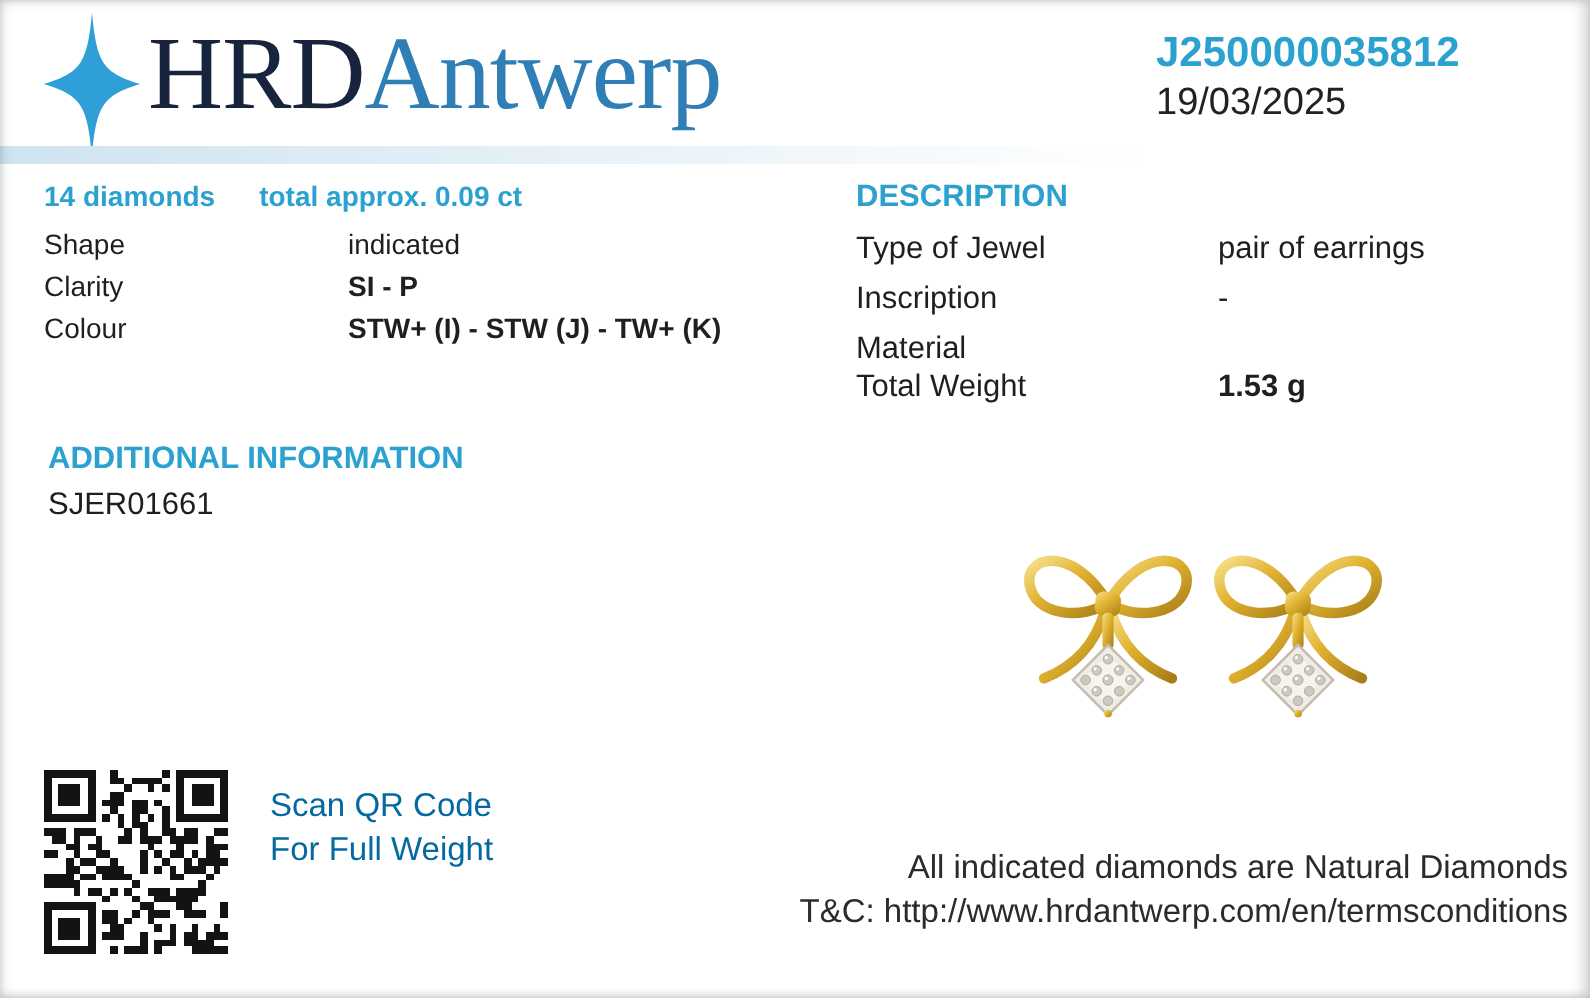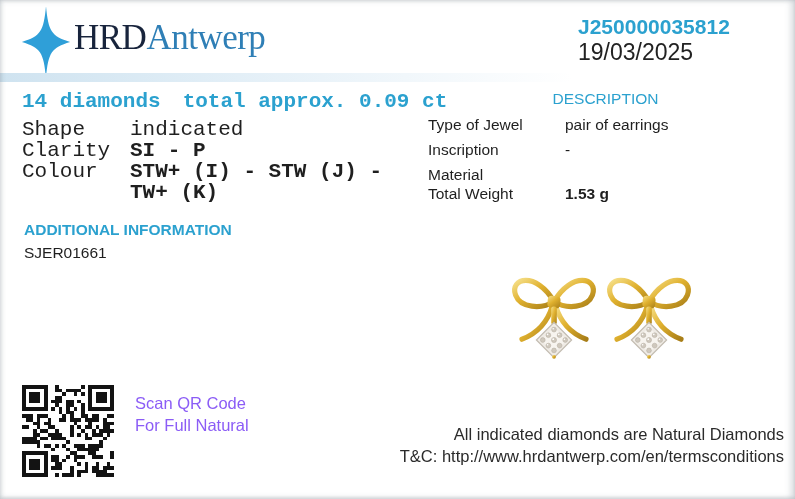--- a/index.html
+++ b/index.html
@@ -12,60 +12,60 @@
     content:"";position:absolute;inset:0;pointer-events:none;
     box-shadow:inset 2px 0 4px rgba(120,130,140,.22),
                inset -4px 0 6px rgba(120,130,140,.28),
                inset 0 -2px 3px rgba(120,130,140,.12),
                inset 0 1px 2px rgba(150,160,170,.10);
   }
   
   .star{position:absolute;left:19px;top:5px;width:54px;height:74px;}
   .logo-text{
     position:absolute;left:74px;top:13px;
-    font-family:"Liberation Serif", serif;font-size:35px;line-height:50px;
+    font-family:"Liberation Serif", serif;font-size:52px;line-height:50px;
     letter-spacing:-0.5px;white-space:nowrap;
   }
   .logo-hrd{color:var(--logo_navy,#18243c);}
   .logo-antwerp{color:var(--logo_blue,#2f7fb6);}
   .cert-block{position:absolute;left:578px;top:15px;line-height:24px;}
   .cert-number{font-size:21px;font-weight:bold;color:var(--accent,#2ba1cf);text-align:center;}
-  .cert-date{font-size:23px;color:#222222;margin-top:1px;}
+  .cert-date{font-size:19px;color:#222222;margin-top:1px;}
   .divider{
     position:absolute;left:0;top:73px;width:100%;height:9px;
     background:linear-gradient(to right,#cfe3f0 0%,#e3eff7 30%,rgba(255,255,255,0) 72%);
   }
   
-  .summary{position:absolute;left:22px;top:90px;width:390px;font-size:21px;font-family:Liberation Mono, monospace;}
+  .summary{position:absolute;left:22px;top:90px;width:390px;font-size:14px;}
   .summary-head{font-weight:bold;color:var(--accent,#2ba1cf);white-space:nowrap;}
   .summary-head .gap{display:inline-block;width:22px;}
   .kv-rows{margin-top:6px;}
-  .kv-row{display:flex;height:21px;line-height:21px;}
+  .kv-row{display:flex;height:21px;line-height:21px;gap:44px;}
   .summary .kv-row .kv-label{width:108px;flex:0 0 108px;}
   .kv-value.bold{font-weight:bold;}
   .addinfo{position:absolute;left:24px;top:221px;font-size:15.5px;}
   .addinfo-title{font-weight:bold;color:var(--accent,#2ba1cf);}
   .addinfo-value{margin-top:5px;}
   
   .description{position:absolute;left:428px;top:90px;width:355px;font-size:15.5px;}
-  .desc-title{font-weight:normal;color:var(--accent,#2ba1cf);text-align:center;}
+  .desc-title{font-weight:bold;color:var(--accent,#2ba1cf);}
   .description .kv-rows{margin-top:7px;}
   .description .kv-row{height:19px;line-height:19px;}
   .description .kv-row.sp{margin-bottom:6px;}
   .description .kv-label{width:137px;flex:0 0 137px;}
   
   .jewel{position:absolute;left:498px;top:248px;width:250px;height:152px;}
   
   .qr{
     position:absolute;left:22px;top:385px;width:92px;height:92px;
     display:grid;grid-template-columns:repeat(25,1fr);grid-template-rows:repeat(25,1fr);
     background:#ffffff;
   }
   .qr div.on{background:#131313;}
-  .scan-text{position:absolute;left:135px;top:392px;font-size:16.5px;line-height:22px;color:#8b5cf6;}
+  .scan-text{position:absolute;left:135px;top:392px;font-size:16.5px;line-height:22px;color:#0369a1;}
   .footer{
     position:absolute;right:11px;top:424px;text-align:right;
     font-size:16.5px;line-height:21.5px;color:#2b2b2b;white-space:nowrap;
   }
 </style>
 </head>
 <body>
 
 <div class="page">
 
@@ -794,20 +794,20 @@
       <div></div>
       <div></div>
       <div class="on"></div>
       <div class="on"></div>
       <div class="on"></div>
       <div class="on"></div>
       <div class="on"></div>
     </div>
   <div class="scan-text">
     <div>Scan QR Code</div>
-    <div>For Full Natural</div>
+    <div>For Full Weight</div>
   </div>
   <div class="footer">
     <div>All indicated diamonds are Natural Diamonds</div>
     <div>T&amp;C: http://www.hrdantwerp.com/en/termsconditions</div>
   </div>
 
 </div>
 
 </body></html>

